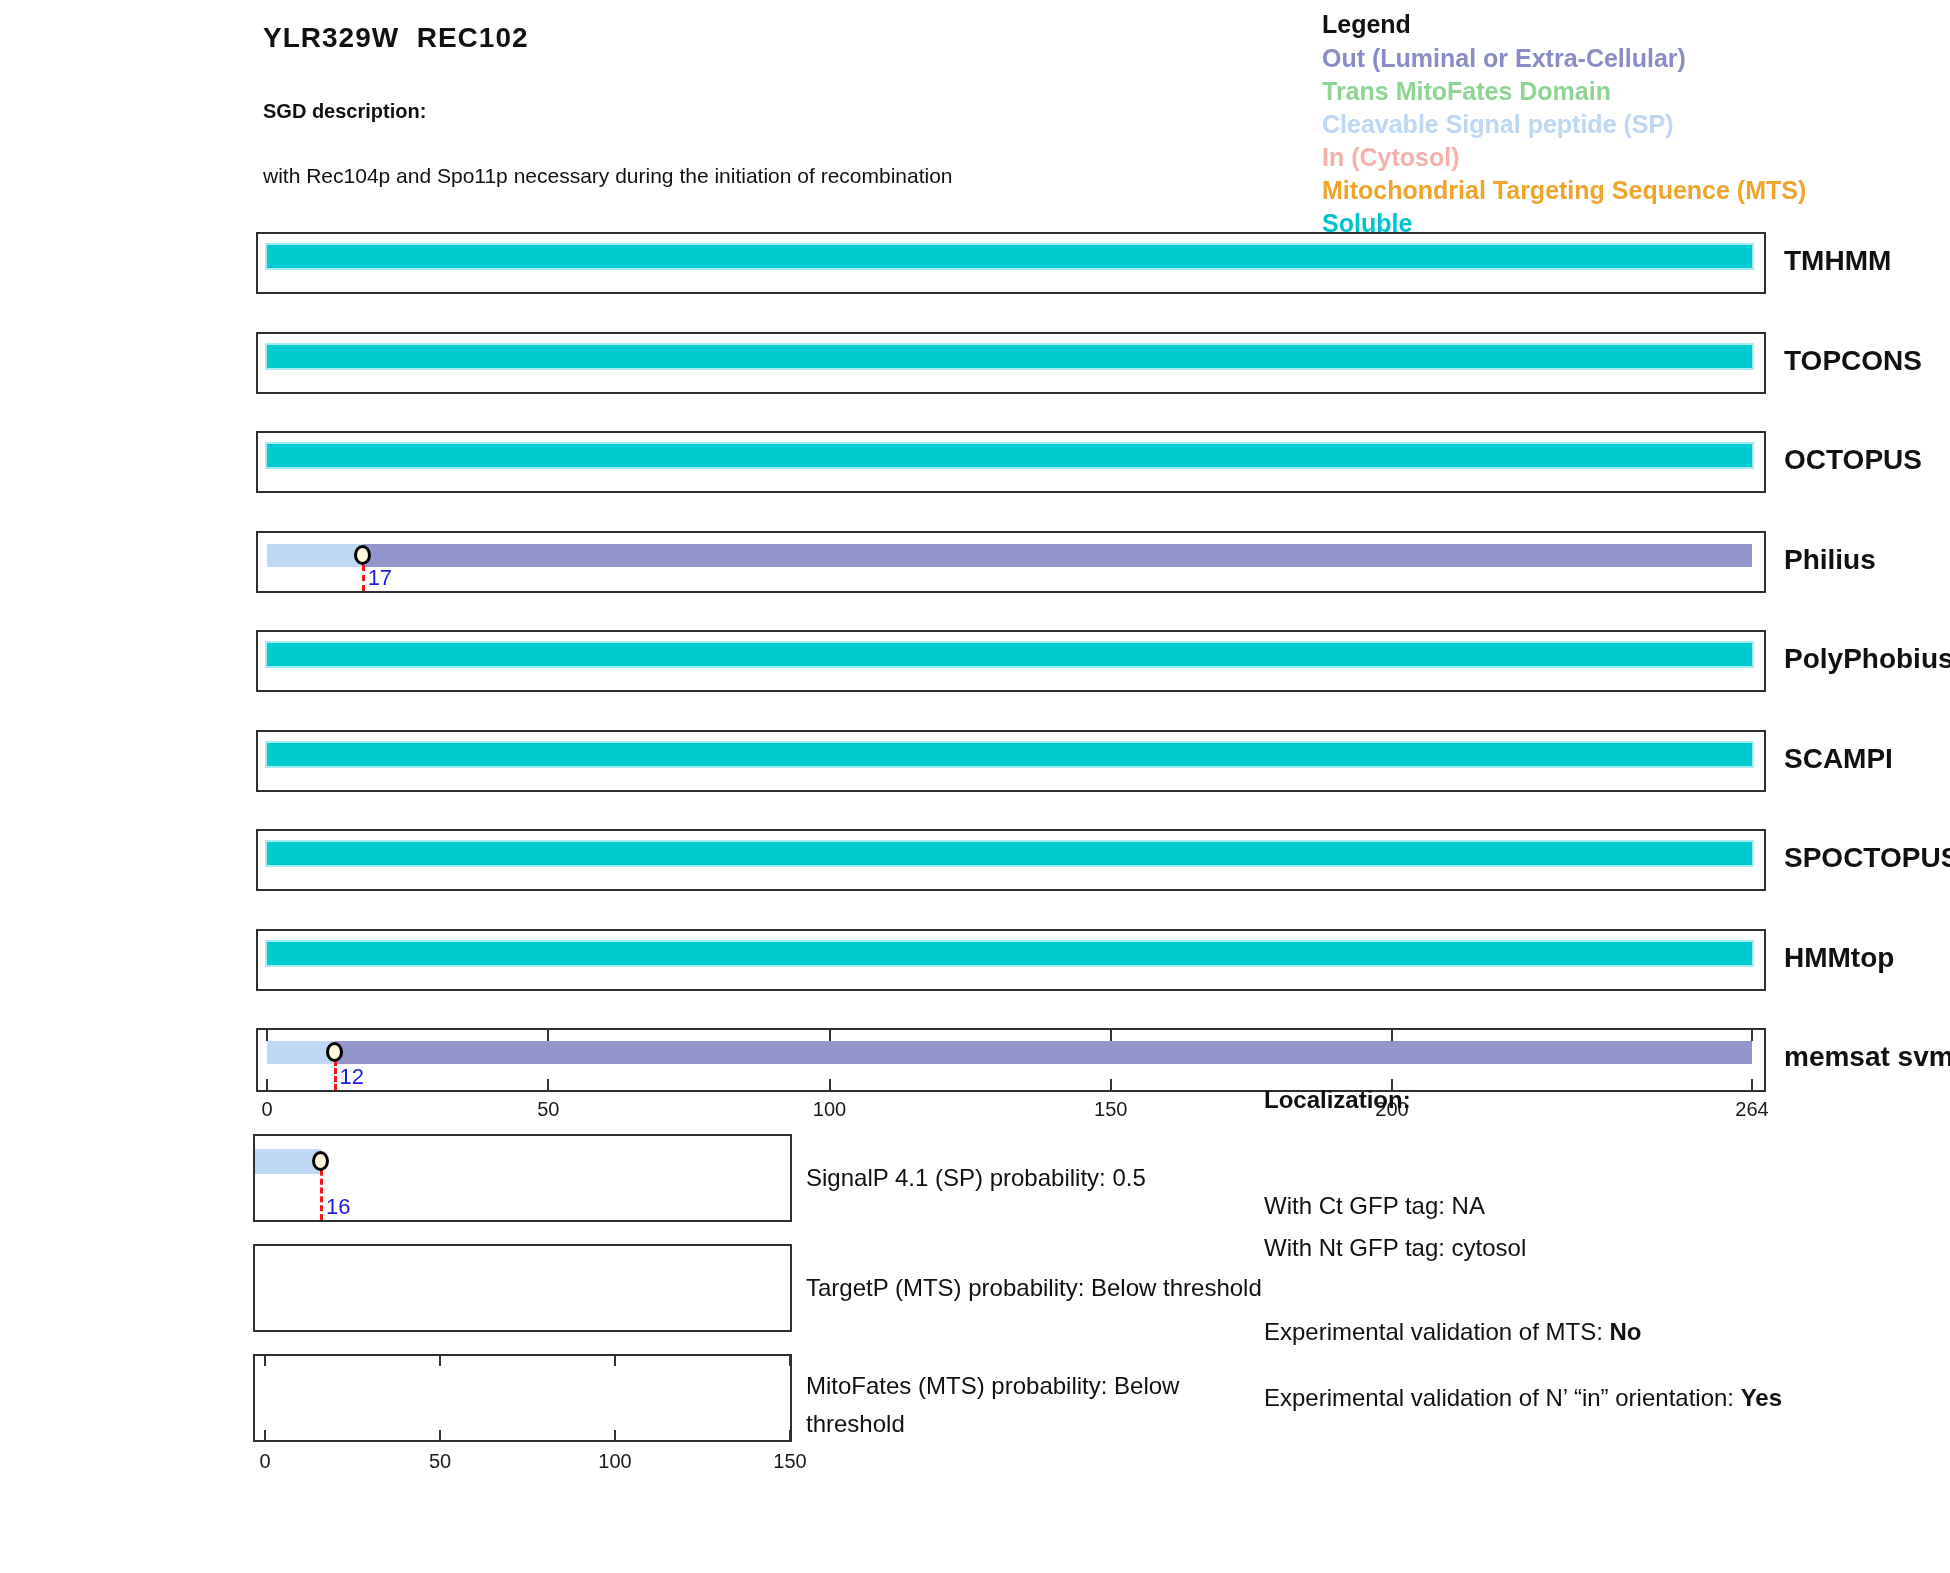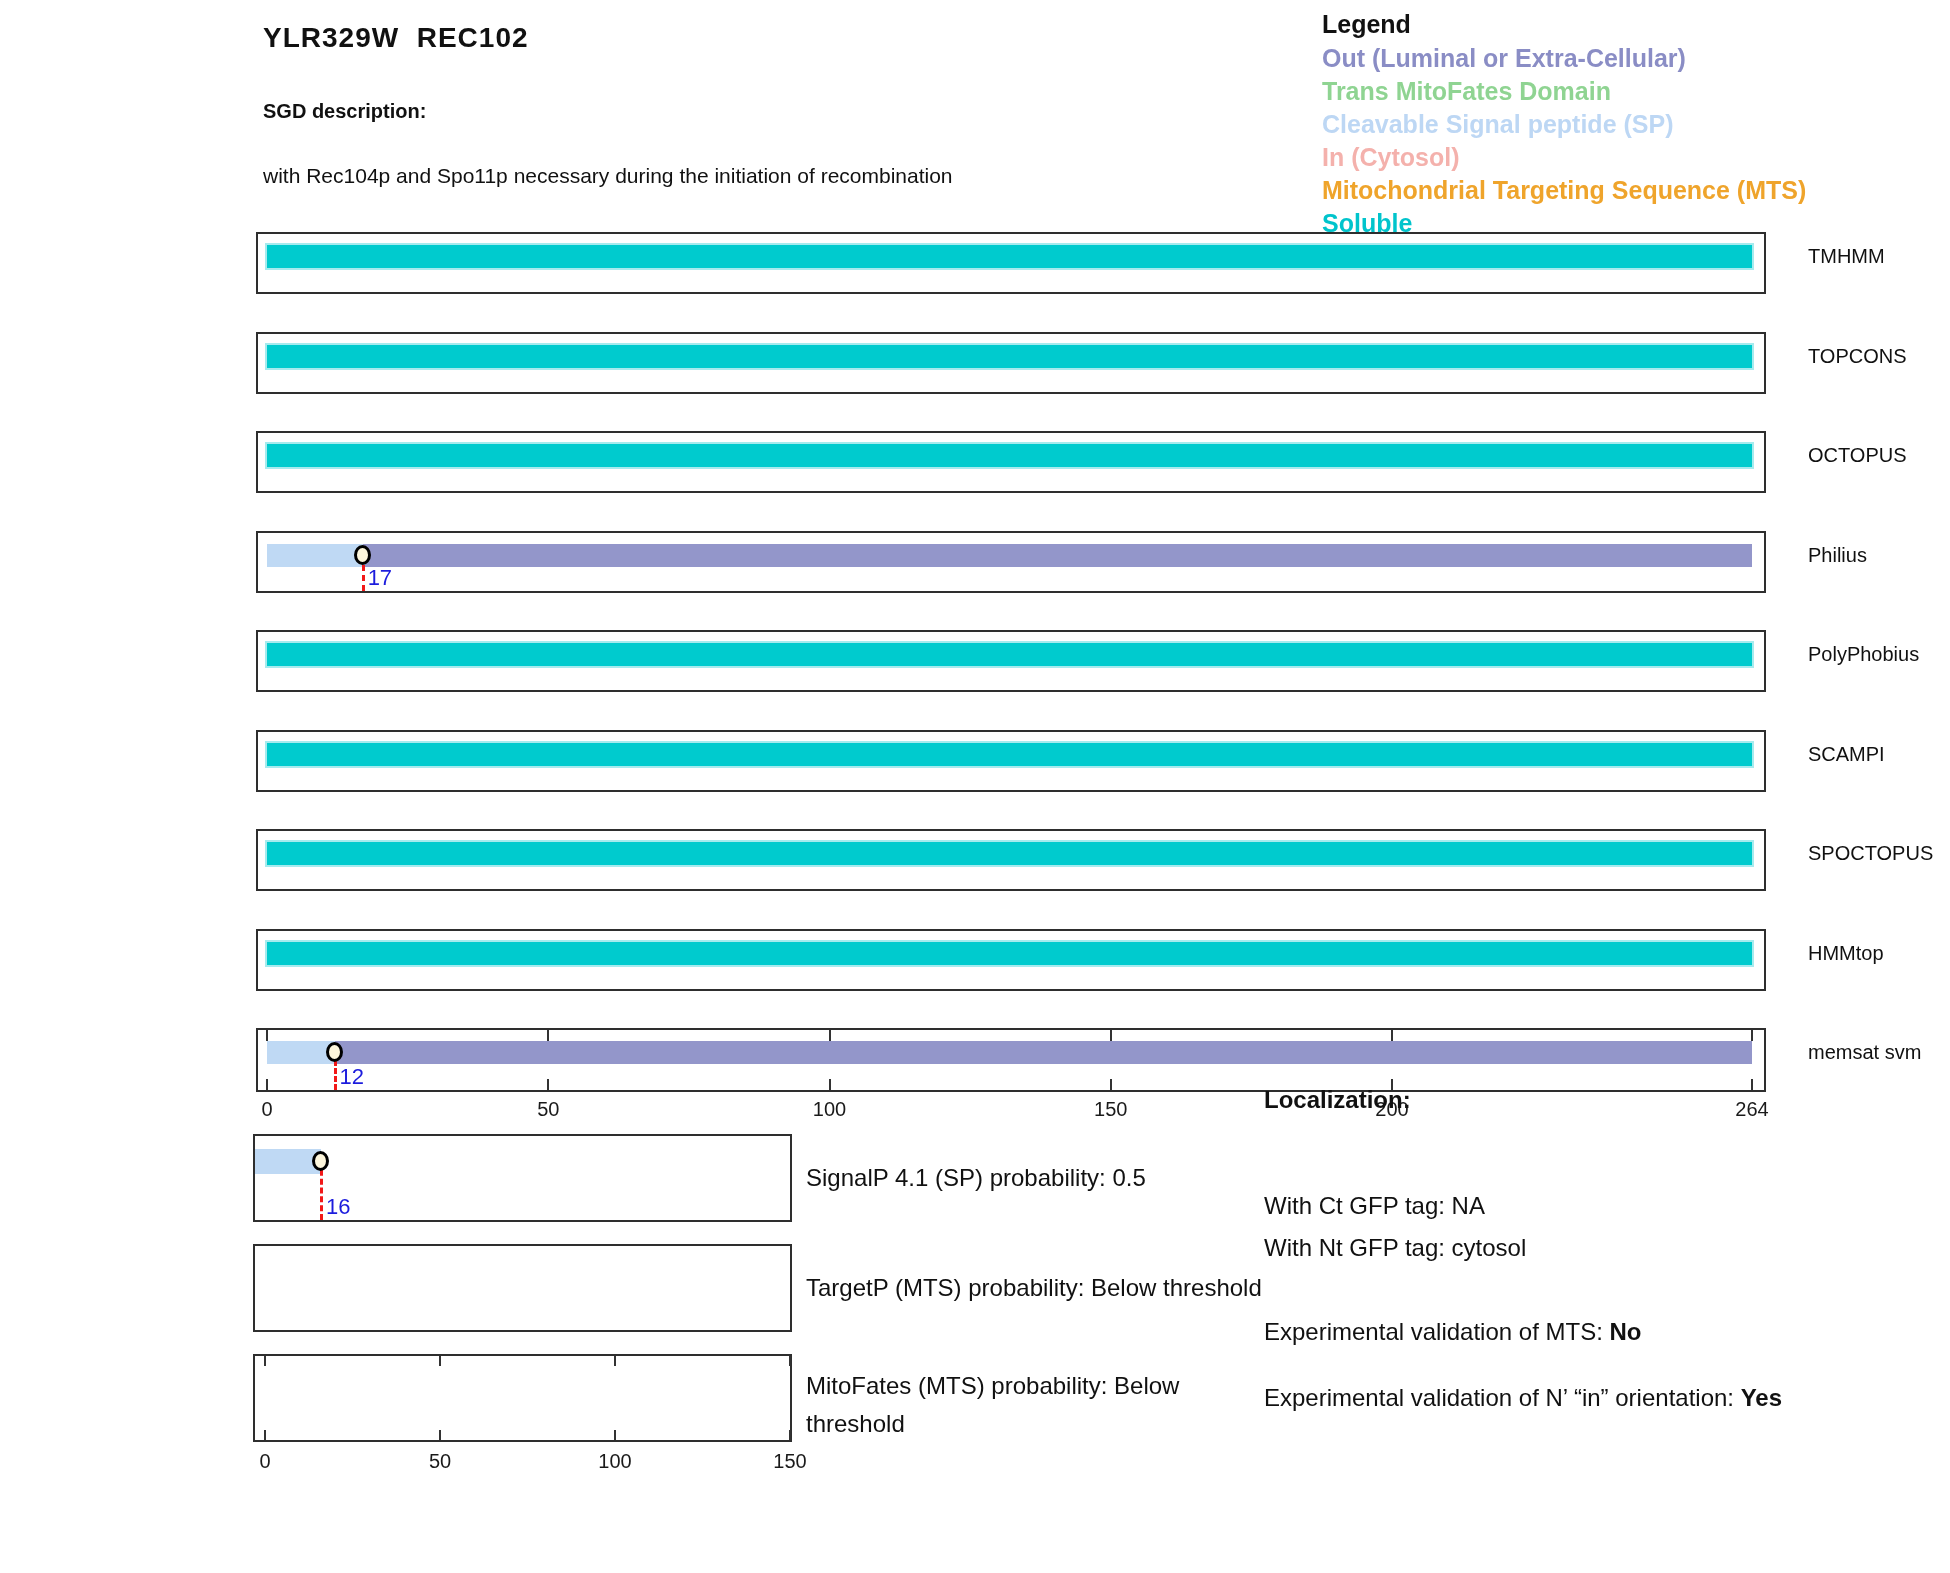--- a/index.html
+++ b/index.html
@@ -9,21 +9,21 @@
   }
   .abs{position:absolute;}
   .title{font-size:28px;font-weight:bold;letter-spacing:1px;white-space:pre;}
   .sgd-label{font-size:20px;font-weight:bold;}
   .desc-line{font-size:21px;white-space:pre;}
   .legend-title{font-size:25px;font-weight:bold;}
   .legend-item{font-size:25px;font-weight:bold;white-space:nowrap;}
   .track-box{position:absolute;border:2px solid #2e2e2e;background:#fff;box-sizing:border-box;}
   .seg{position:absolute;height:23px;}
   .seg.soluble{box-shadow:0 0 0 2px rgba(150,232,235,.85);}
-  .row-label{position:absolute;font-size:20px;font-weight:normal;white-space:nowrap;margin-left:24px;}
+  .row-label{position:absolute;font-size:28px;font-weight:bold;white-space:nowrap;}
   .axis-label{position:absolute;font-size:20px;color:#1a1a1a;width:90px;text-align:center;}
   .tick{position:absolute;width:2px;background:#333;}
   .dash-line{position:absolute;width:0;border-left:3px dashed #f21818;}
   .marker{position:absolute;width:17px;height:20px;border-radius:50%;
           border:3px solid #000;background:#fdf6dc;box-sizing:border-box;}
   .site-num{position:absolute;font-size:22px;color:#1c1cdd;font-weight:normal;}
   .side-text{position:absolute;font-size:24px;white-space:nowrap;}
   .loc-head{font-weight:bold;}
   .bold-val{font-weight:bold;margin-top:32px;}
 </style>

